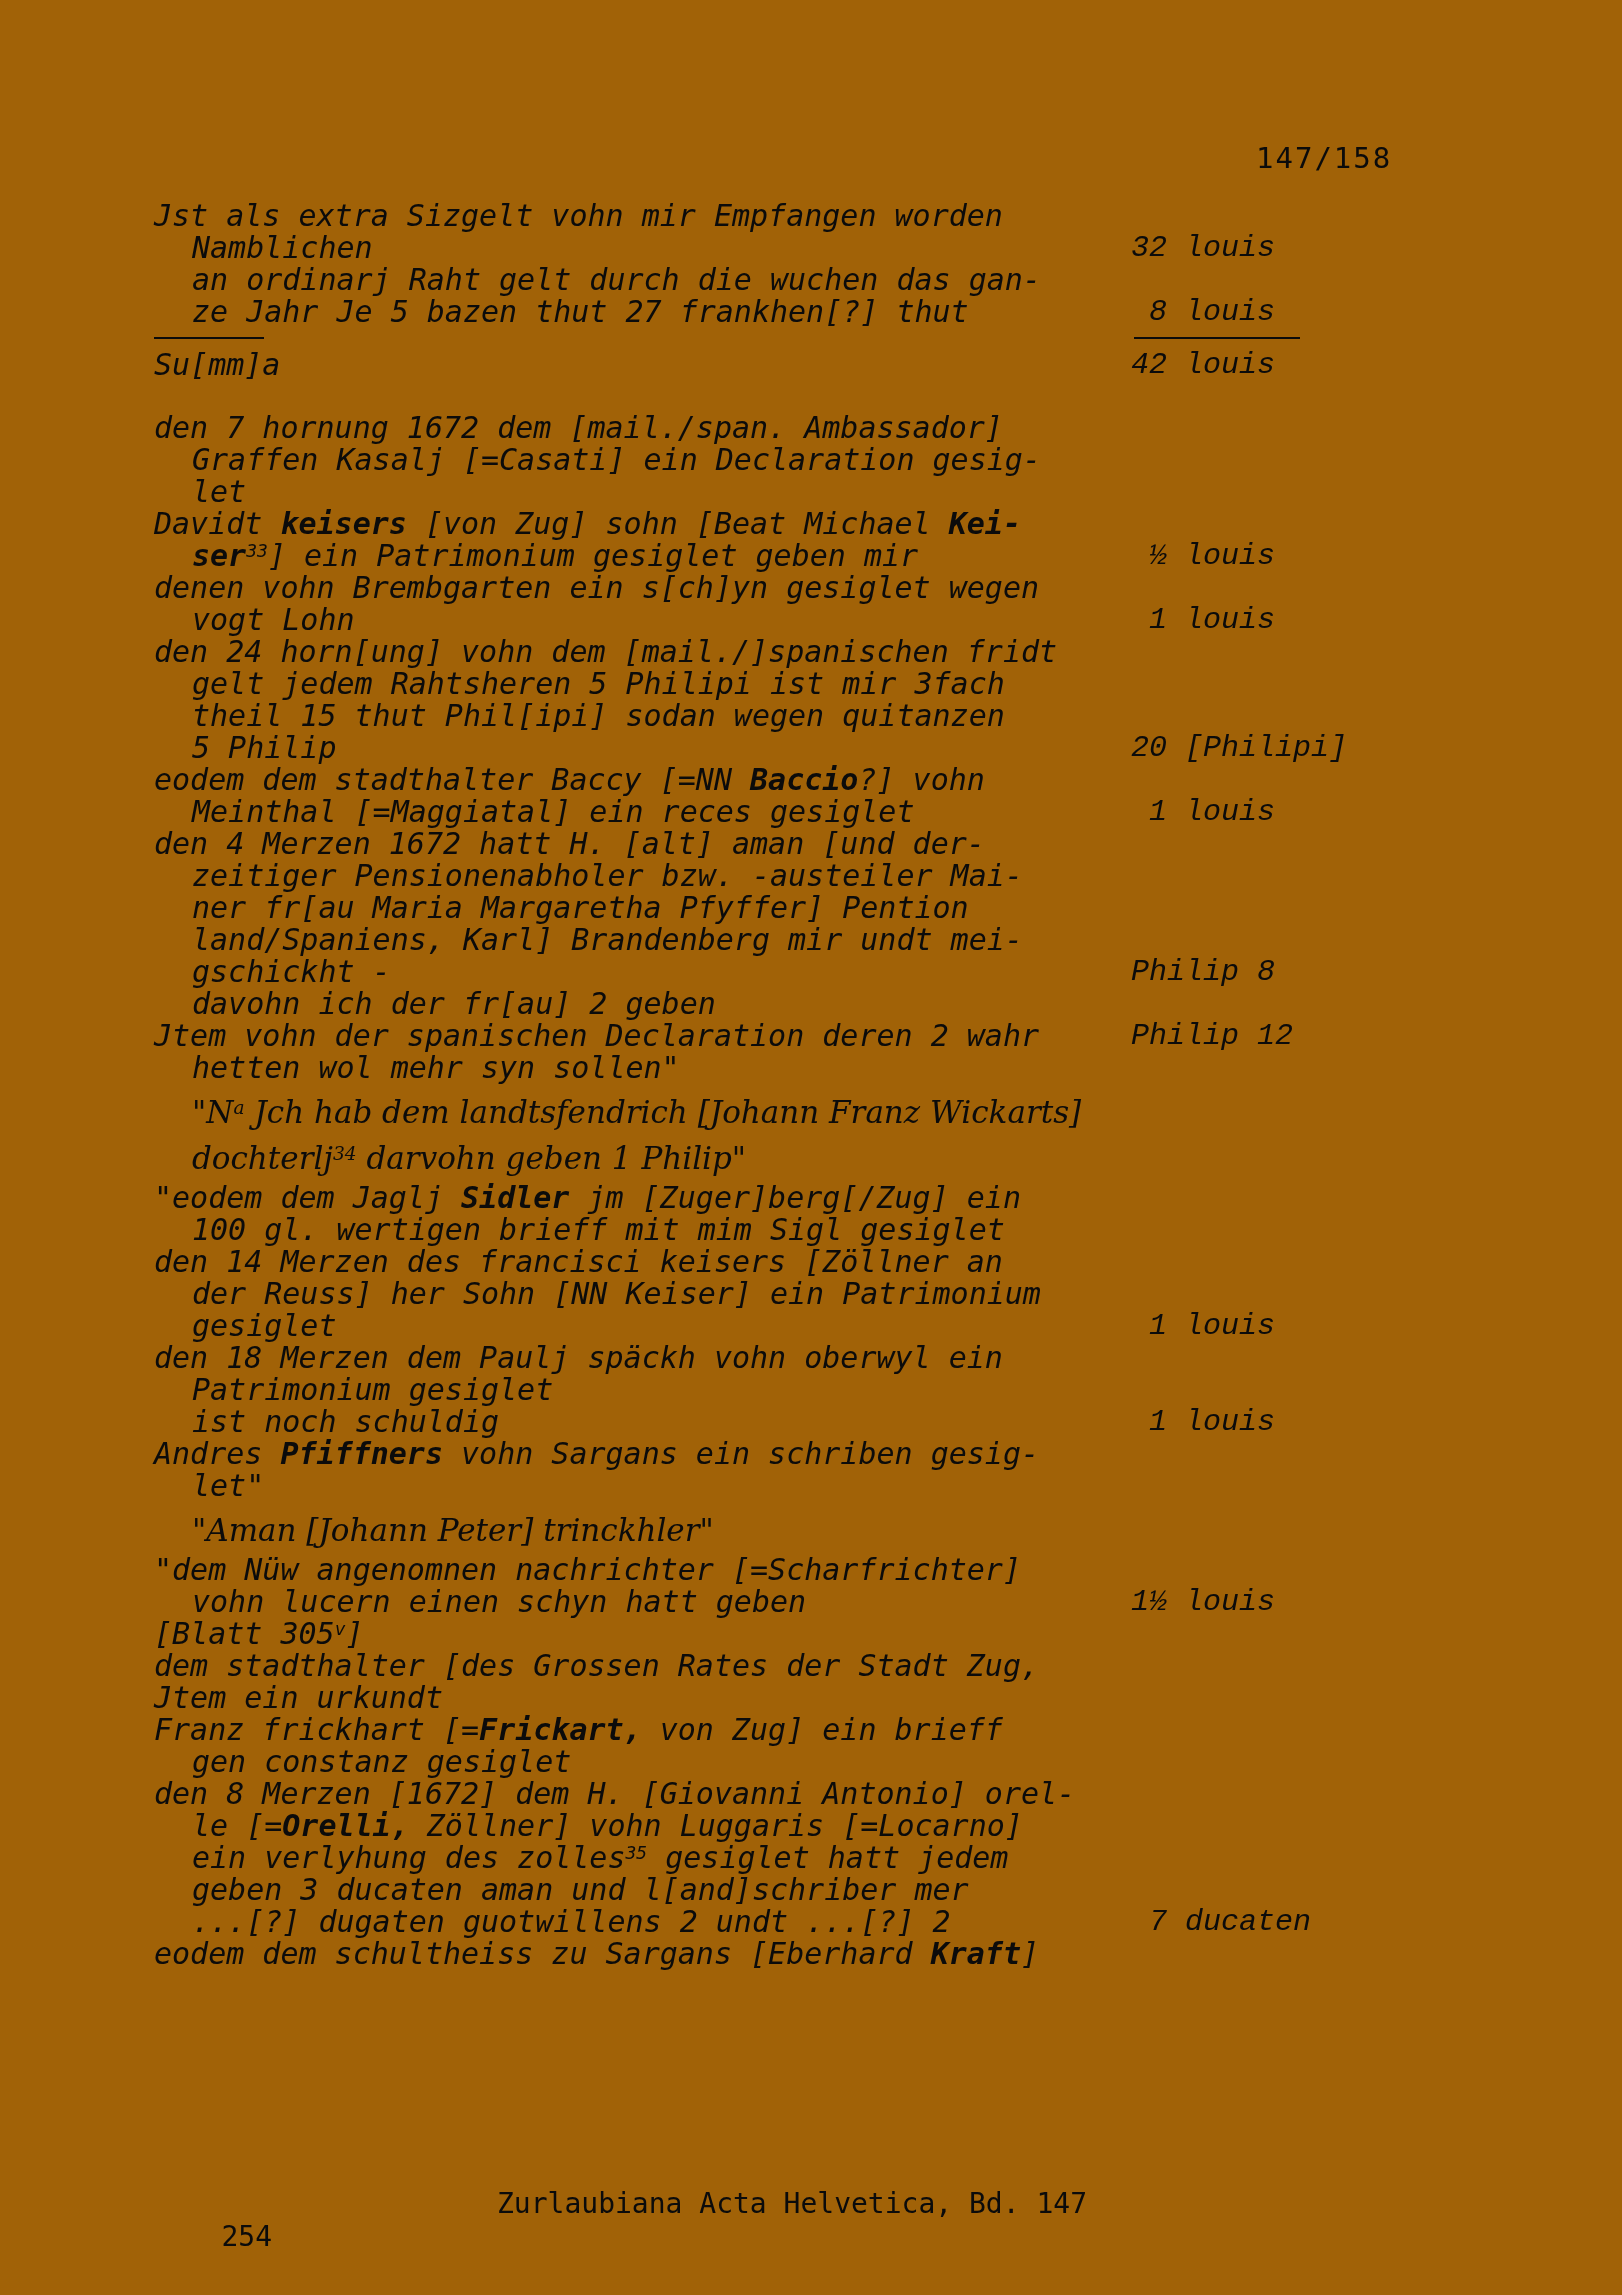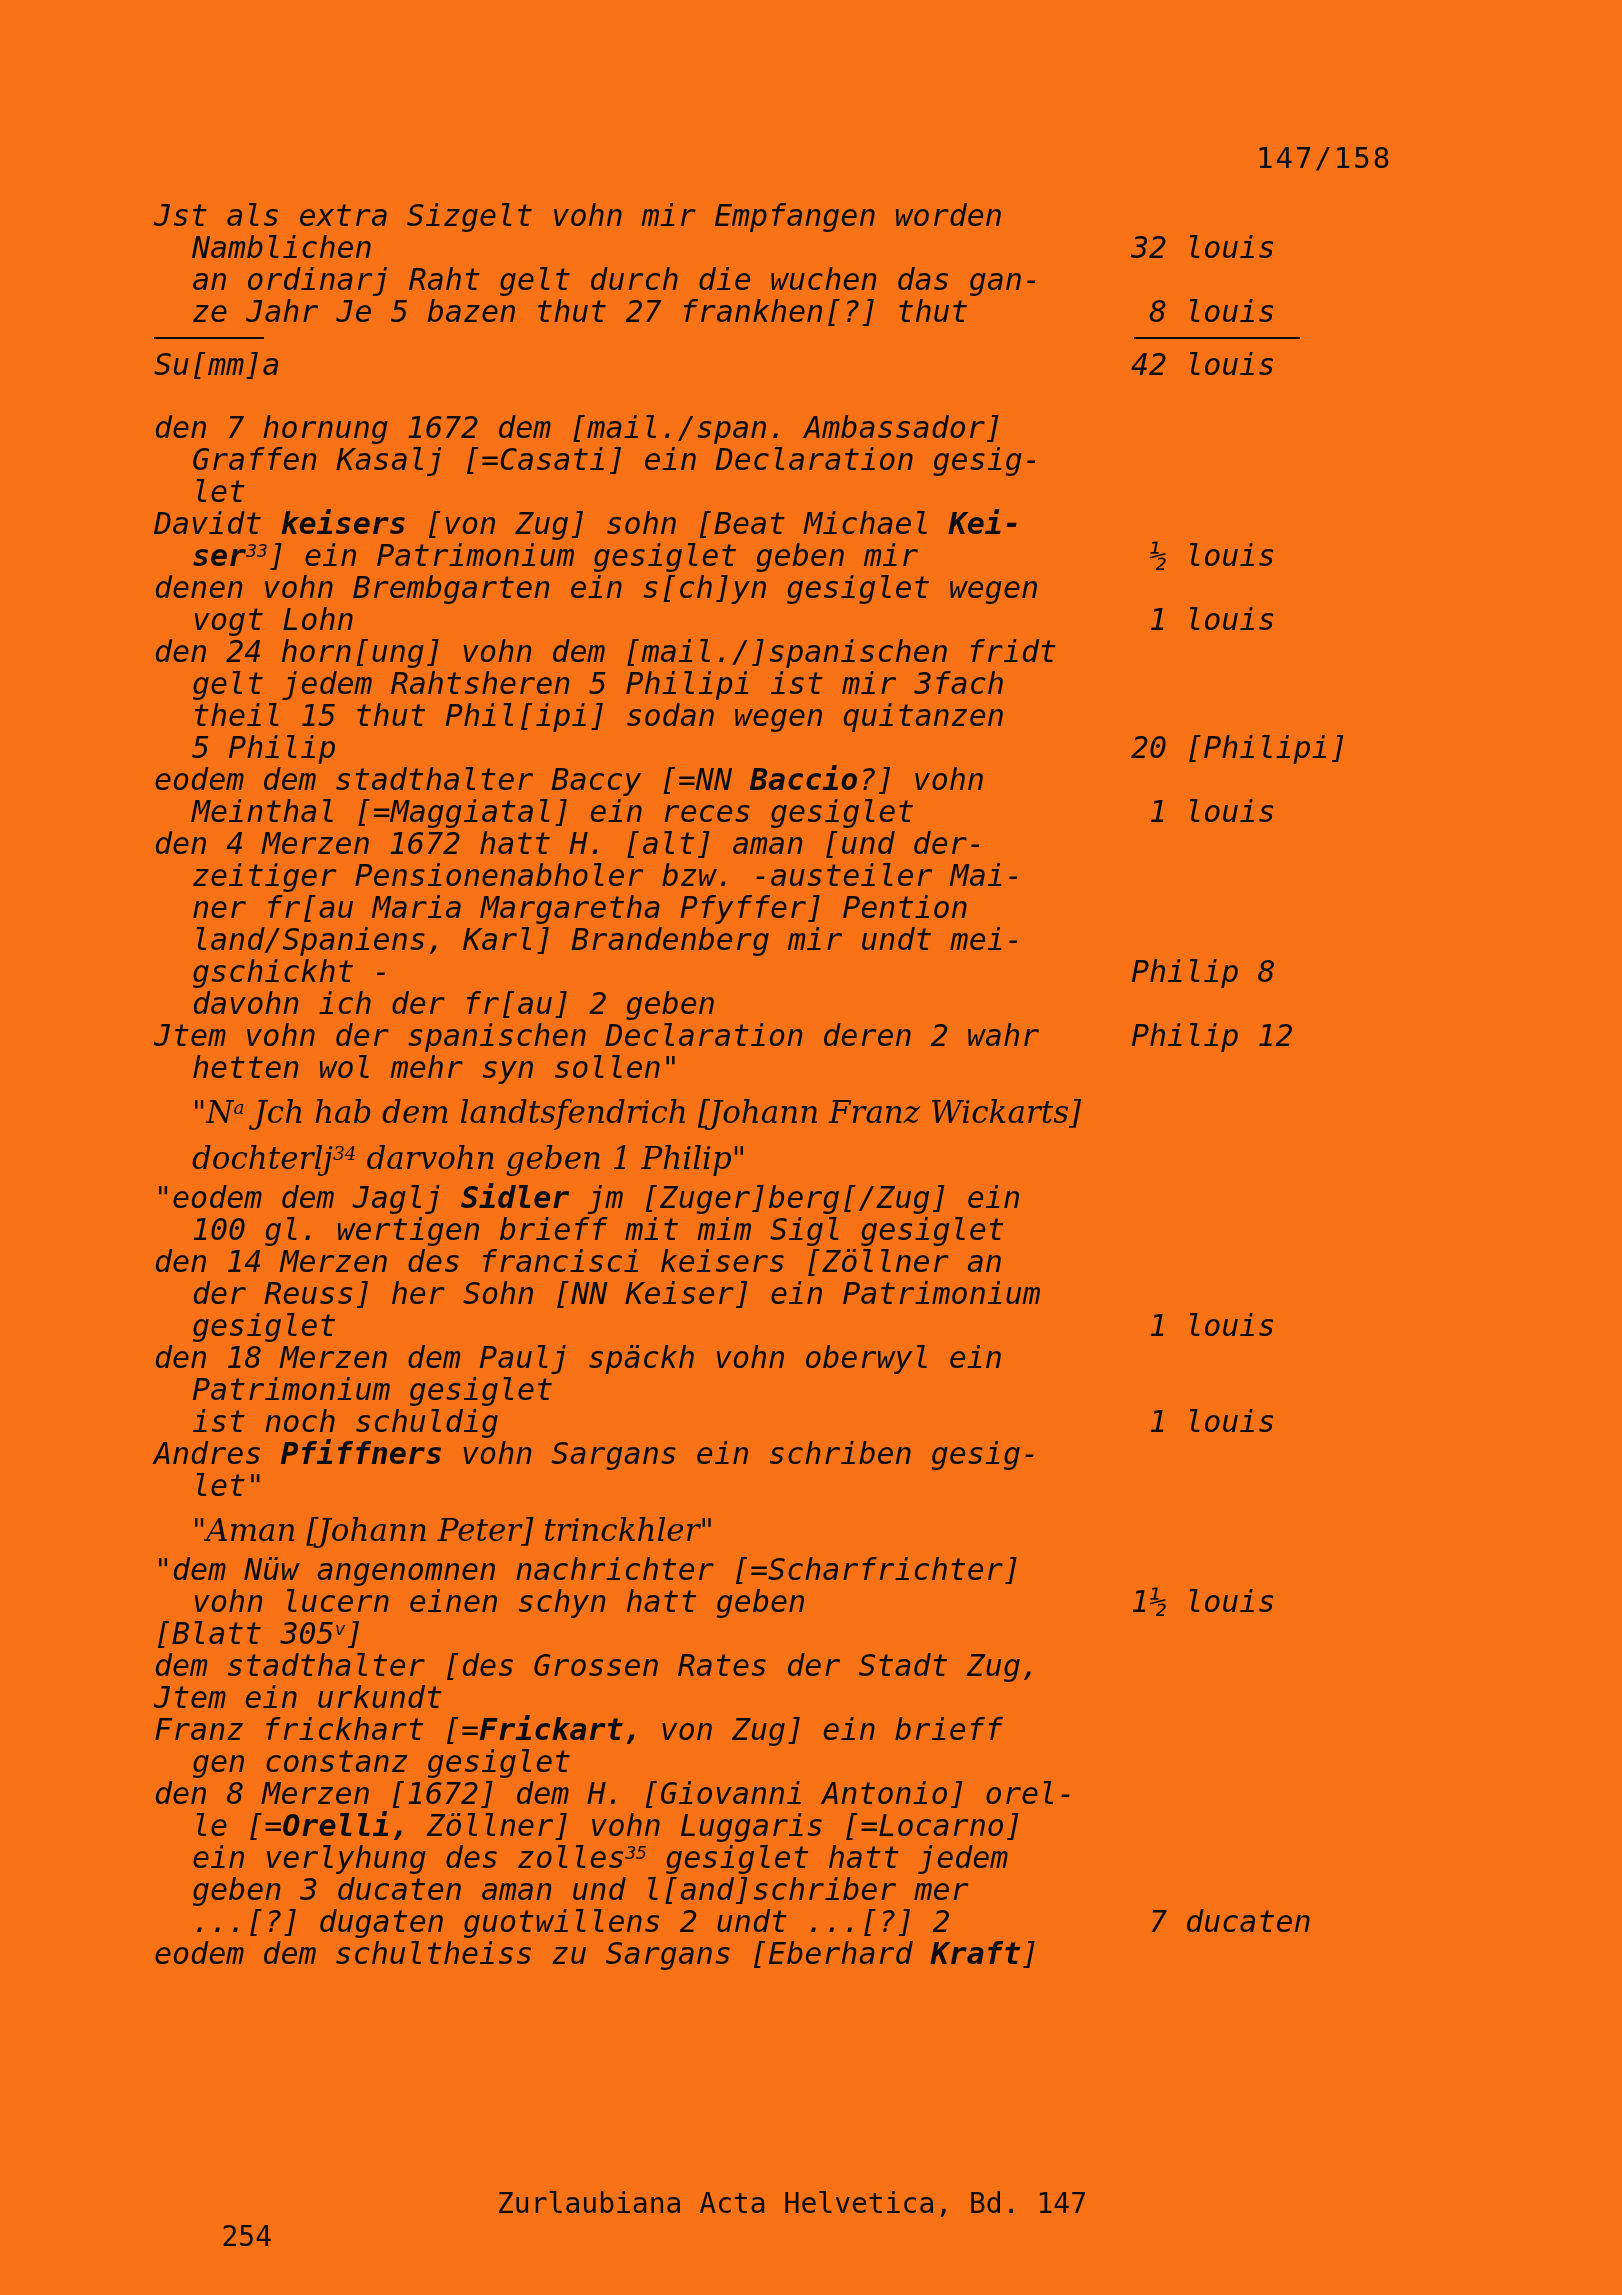--- a/index.html
+++ b/index.html
@@ -1,21 +1,21 @@
 <!DOCTYPE html>
 <html style="font-size:13px"><head>
 <meta charset="utf-8">
 <style>
   html, body { margin: 0; padding: 0; background: #e8e8e8; }
   .page {
     position: relative;
     width: 1622px;
     height: 2295px;
     margin: 0 auto;
-    background: #f97316;
+    background: #a16207;
     color: #0b0b0b;
     font-family: "DejaVu Sans Mono", "Liberation Mono", monospace;
     overflow: hidden;
   }
   .folio {
     position: absolute;
     left: 1256px;
     top: 141px;
     font-size: 29px;
     font-style: normal;
@@ -49,20 +49,21 @@
     top: -0.48em;
     vertical-align: baseline;
     line-height: 0;
   }
   .amt {
     position: absolute;
     left: 977px;
     top: 0;
     white-space: pre;
     font-style: italic;
+    font-family: Liberation Mono, monospace;
   }
   .rule-row { position: relative; height: 21px; }
   .rule {
     position: absolute;
     top: 9px;
     height: 0;
     border-top: 2.4px solid #0b0b0b;
   }
   .rule.l { left: 0; width: 110px; }
   .rule.r { left: 980px; width: 166px; }

